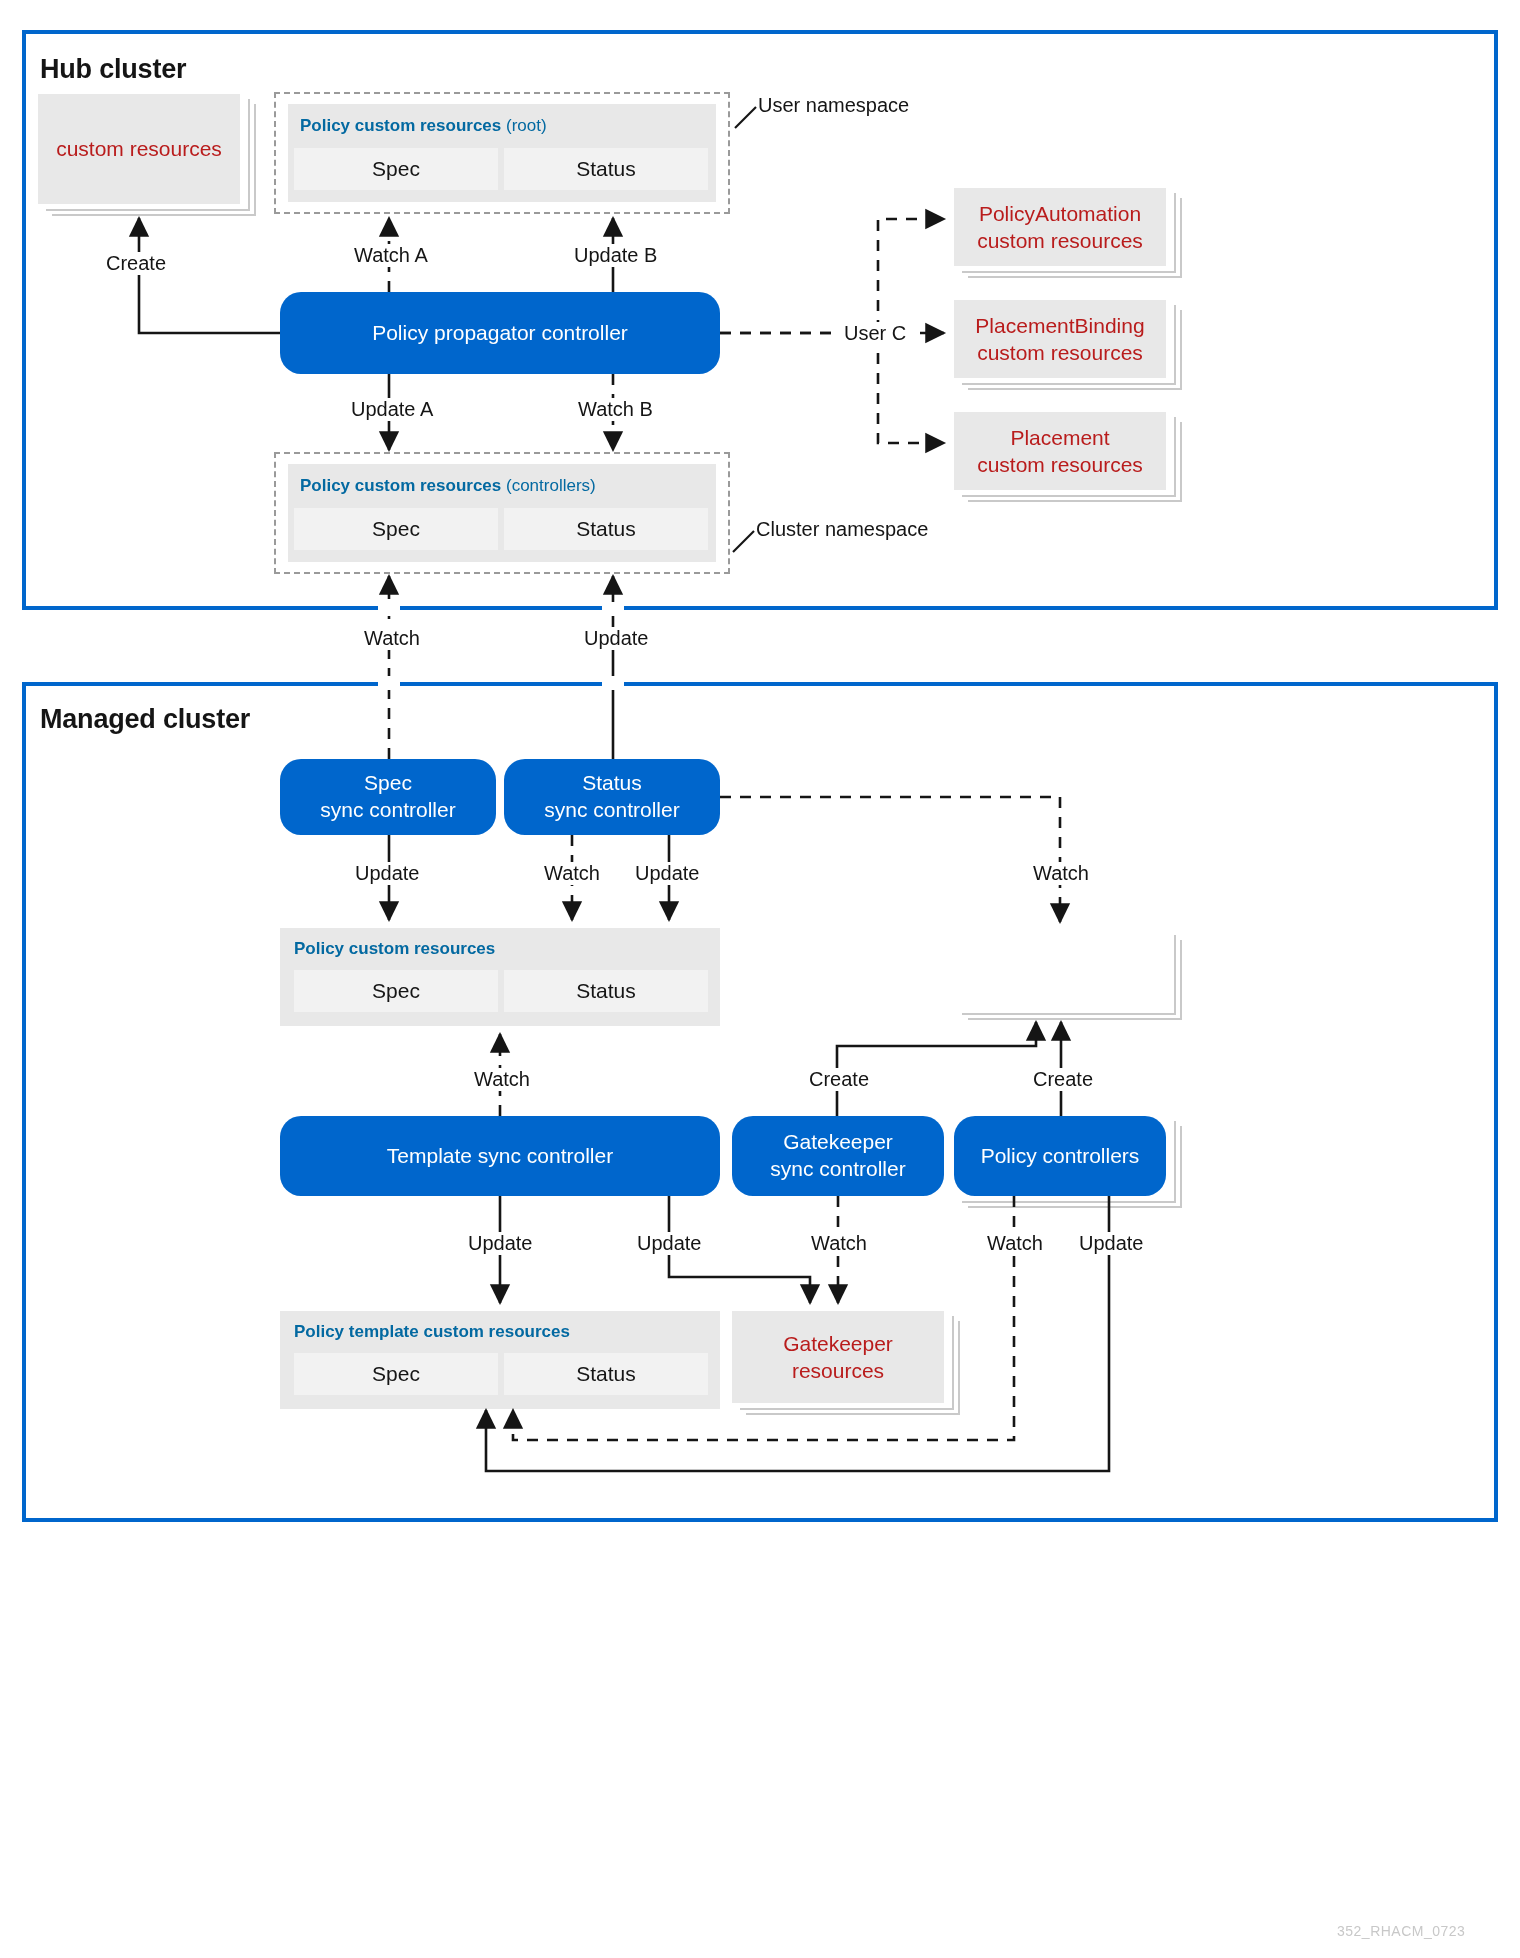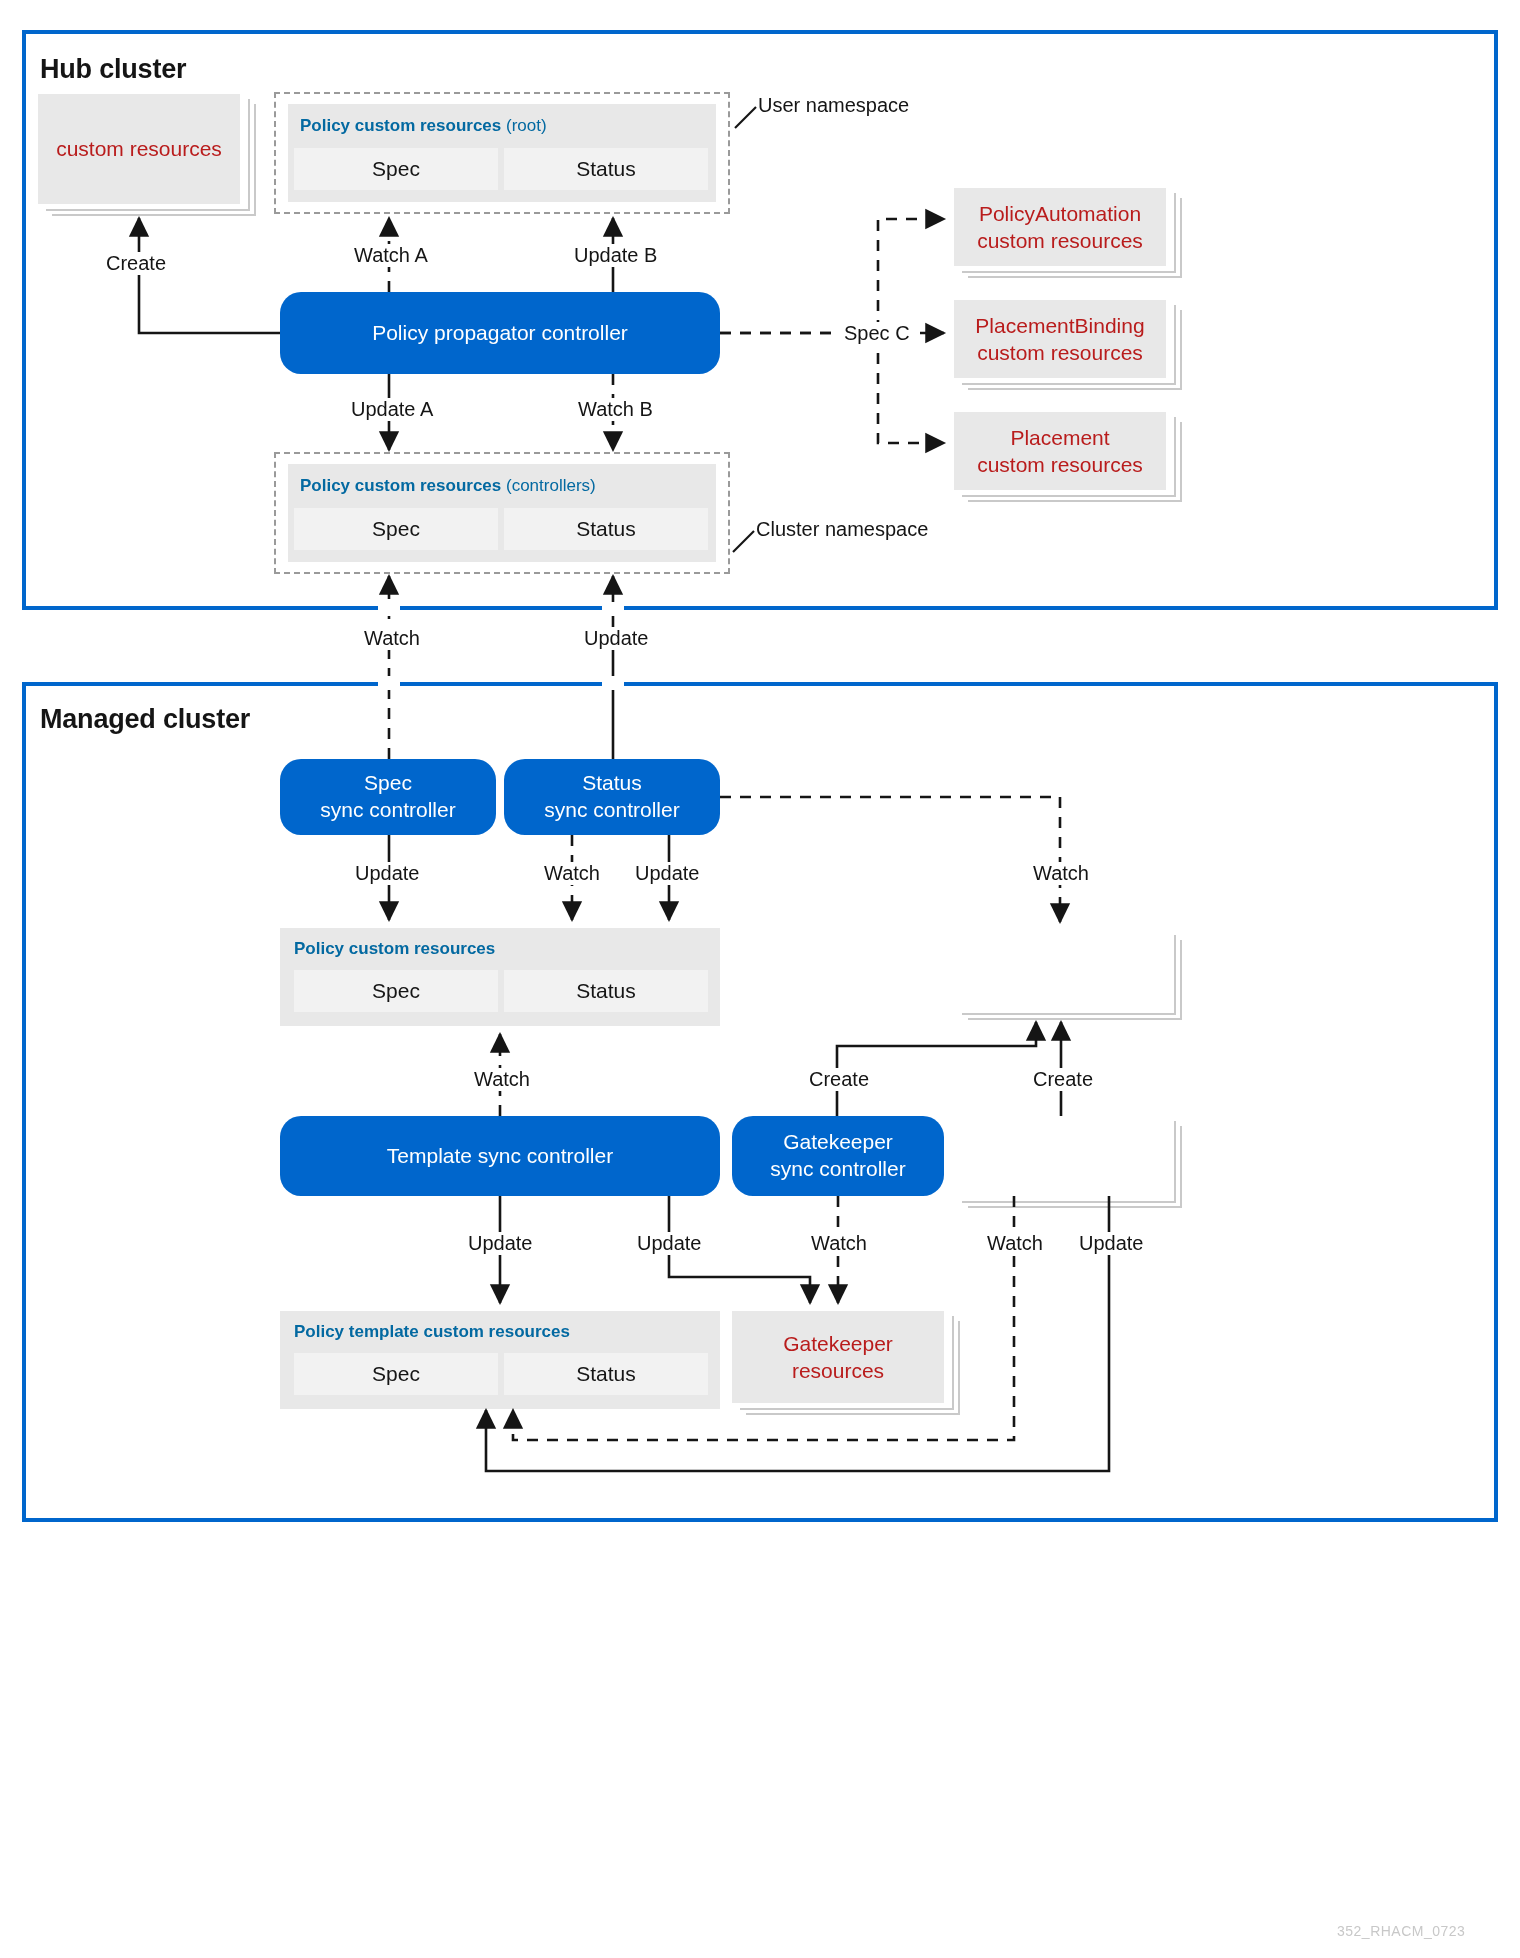--- a/index.html
+++ b/index.html
@@ -117,20 +117,23 @@
 
   <div class="node blue" style="left:280px;top:1116px;width:440px;height:80px;">
     <span>Template sync controller</span>
   </div>
   <div class="node blue" style="left:732px;top:1116px;width:212px;height:80px;flex-direction:column;">
     <span>Gatekeeper</span>
     <span>sync controller</span>
   </div>
   <div class="stackline" style="left:968px;top:1126px;width:212px;height:80px;background:transparent;border-right:2px solid #c9c9c9;border-bottom:2px solid #c9c9c9;"></div>
   <div class="stackline" style="left:962px;top:1121px;width:212px;height:80px;background:transparent;border-right:2px solid #c9c9c9;border-bottom:2px solid #c9c9c9;"></div>
+  <div class="node blue" style="left:954px;top:1116px;width:212px;height:80px;">
+    <span>Policy controllers</span>
+  </div>
 
   <div class="crgroup" style="left:280px;top:1311px;width:440px;height:98px;"></div>
   <div class="crtitle" style="left:294px;top:1322px;">
     <b>Policy template custom resources</b>
   </div>
   <div class="cell" style="left:294px;top:1353px;width:204px;height:42px;">
     <span>Spec</span>
   </div>
   <div class="cell" style="left:504px;top:1353px;width:204px;height:42px;">
     <span>Status</span>
@@ -207,21 +210,21 @@
   <div class="node" style="left:378px;top:602px;width:22px;height:14px;background:#fff;"></div>
   <div class="node" style="left:602px;top:602px;width:22px;height:14px;background:#fff;"></div>
   <div class="node" style="left:378px;top:676px;width:22px;height:14px;background:#fff;"></div>
   <div class="node" style="left:602px;top:676px;width:22px;height:14px;background:#fff;"></div>
 
   <div class="edgelabel" style="left:100px;top:252px;">Create</div>
   <div class="edgelabel" style="left:348px;top:244px;">Watch A</div>
   <div class="edgelabel" style="left:568px;top:244px;">Update B</div>
   <div class="edgelabel" style="left:345px;top:398px;">Update A</div>
   <div class="edgelabel" style="left:572px;top:398px;">Watch B</div>
-  <div class="edgelabel" style="left:838px;top:322px;">Spec C</div>
+  <div class="edgelabel" style="left:838px;top:322px;">User C</div>
 
   <div class="edgelabel" style="left:358px;top:627px;">Watch</div>
   <div class="edgelabel" style="left:578px;top:627px;">Update</div>
 
   <div class="edgelabel" style="left:349px;top:862px;">Update</div>
   <div class="edgelabel" style="left:538px;top:862px;">Watch</div>
   <div class="edgelabel" style="left:629px;top:862px;">Update</div>
   <div class="edgelabel" style="left:1027px;top:862px;">Watch</div>
 
   <div class="edgelabel" style="left:468px;top:1068px;">Watch</div>

